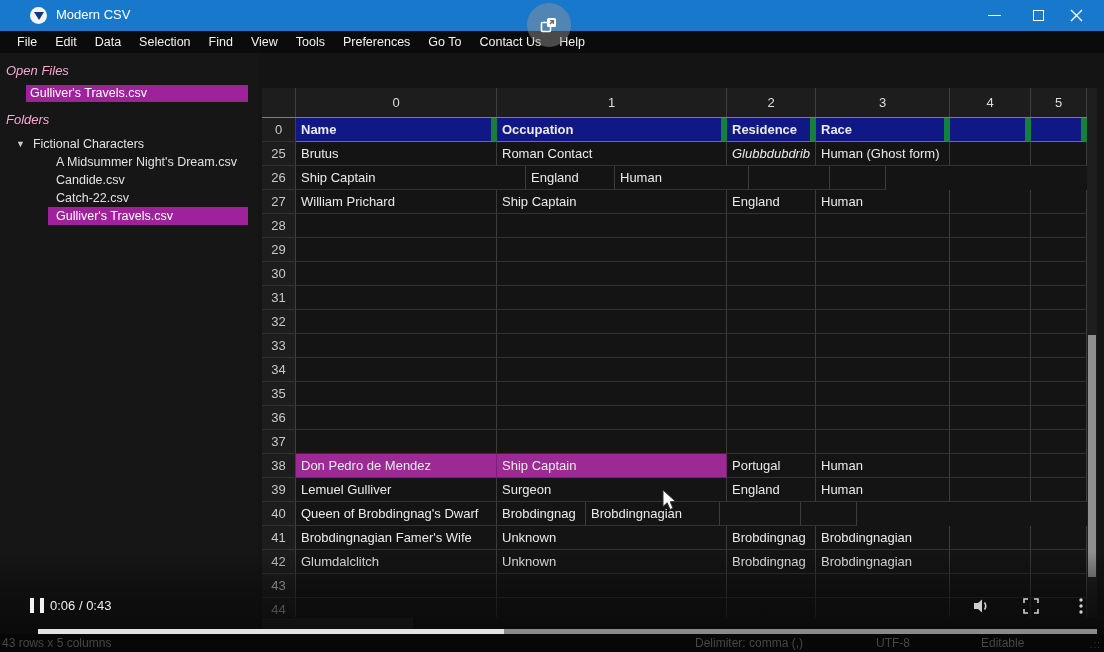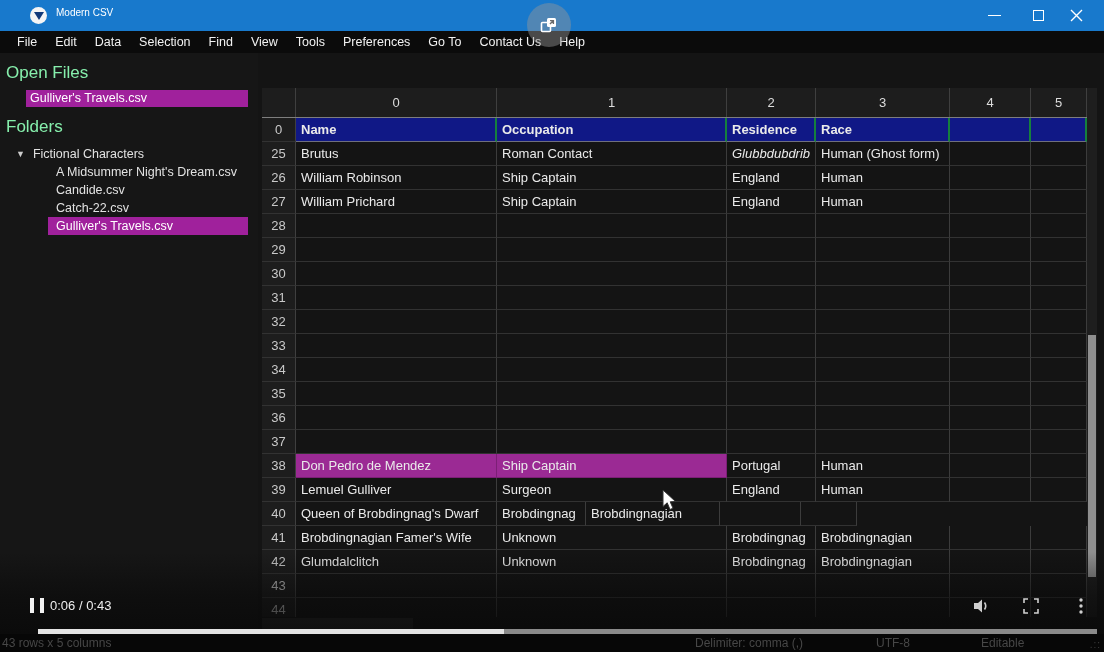--- a/index.html
+++ b/index.html
@@ -3,33 +3,33 @@
 <meta charset="utf-8">
 <style>
   html,body{margin:0;padding:0;background:#000;}
   *{box-sizing:border-box;font-family:"Liberation Sans",sans-serif;}
   #app{position:relative;width:1104px;height:652px;background:#131313;overflow:hidden;}
 
   
   .titlebar{position:absolute;left:0;top:0;width:1104px;height:31px;background:#1879cc;display:flex;align-items:center;}
   .app-logo{position:absolute;left:30px;top:7px;width:17px;height:17px;border-radius:50%;background:#f5f5f5;display:flex;align-items:center;justify-content:center;}
   .app-logo .tri{width:0;height:0;border-left:5px solid transparent;border-right:5px solid transparent;border-top:8px solid #123a7a;}
-  .app-title{position:absolute;left:56px;top:7px;color:#ffffff;font-size:10px;}
+  .app-title{position:absolute;left:56px;top:7px;color:#ffffff;font-size:13px;}
   .win-btn{position:absolute;top:0;width:44px;height:31px;display:flex;align-items:center;justify-content:center;}
   .win-min{right:88px}.win-max{right:44px}.win-close{right:6px}
   .glyph-min{width:13px;height:0;border-top:1.5px solid #fff;}
   .glyph-max{width:11px;height:11px;border:1.5px solid #fff;}
 
   
   .menubar{position:absolute;left:0;top:31px;width:1104px;height:22px;background:#0b0b0b;display:flex;align-items:center;padding-left:8px;}
   .menu-item{color:#f2f2f2;font-size:12.5px;padding:0 9px;white-space:nowrap;}
 
   
   .sidebar{position:absolute;left:0;top:53px;width:258px;height:581px;background:#161616;}
-  .side-heading{color:#86efac;font-size:17px;padding:10px 0 4px 6px;}
+  .side-heading{color:#f9a8d4;font-size:13px;padding:10px 0 4px 6px;font-style:italic;}
   .openfile-item{margin:3px 0 0 26px;width:222px;height:17px;line-height:17px;font-size:12.5px;color:#111;padding-left:4px;}
   .openfile-item.hl{background:#a0219c;color:#fff;}
   .tree-root{display:flex;align-items:center;margin:6px 0 2px 16px;color:#e2e2e2;font-size:12.5px;}
   .tree-arrow{font-size:9px;color:#cccccc;margin-right:8px;}
   .tree-child{margin-left:52px;width:200px;height:18px;line-height:18px;font-size:12.5px;color:#e2e2e2;padding-left:4px;}
   .tree-child.hl{background:#a0219c;color:#fff;margin-left:48px;padding-left:8px;}
 
   
   .main{position:absolute;left:258px;top:53px;width:846px;height:581px;background:#141414;}
   .tabbar{position:absolute;left:0;top:0;width:846px;height:32px;background:#101010;border-bottom:1px solid #262626;}
@@ -37,21 +37,21 @@
   .tab-close{margin-left:9px;display:flex;align-items:center;}
 
   
   .grid{position:absolute;left:4px;top:35px;width:825px;height:529px;overflow:hidden;background:#141414;}
   .g-colhdr{display:flex;height:30px;border-bottom:1px solid #7e7e7e;}
   .g-corner{width:34px;background:#1d1d1d;border-right:1px solid #3f3f3f;}
   .g-col{background:#1d1d1d;color:#dddddd;font-size:13px;display:flex;align-items:center;justify-content:center;border-right:1px solid #3f3f3f;}
   .g-row{display:flex;height:24px;}
   .g-num{width:34px;background:#1d1d1d;color:#c9c9c9;font-size:13px;display:flex;align-items:center;justify-content:center;border-right:1px solid #3f3f3f;border-bottom:1px solid #323232;}
   .g-cell{color:#eaeaea;font-size:13px;line-height:23px;padding-left:5px;white-space:nowrap;overflow:hidden;border-right:1px solid #3c3c3c;border-bottom:1px solid #323232;background:#141414;}
-  .g-row.hdr .g-cell{background:#101886;font-weight:bold;border-bottom:1px solid #6f6f7e;border-right:2px solid #15803d;}
+  .g-row.hdr .g-cell{background:#101886;font-weight:bold;border-bottom:1px solid #6f6f7e;border-right:6px solid #15803d;}
   .g-cell.sel{background:#9b2a94;border-right:1px solid #7c1f76;border-bottom:1px solid #7c1f76;}
 
   
   .vscroll{position:absolute;left:829px;top:35px;width:10px;height:529px;background:#1e1e1e;}
   .vscroll .thumb{position:absolute;left:1px;top:247px;width:8px;height:242px;background:#8f8f8f;}
   .hscroll{position:absolute;left:4px;top:564px;width:835px;height:13px;background:#141414;}
   .hscroll .thumb{position:absolute;left:0;top:1px;width:151px;height:11px;background:#292929;}
 
   
   .statusbar{position:absolute;left:0;top:634px;width:1104px;height:18px;background:#070707;color:#474747;font-size:12px;}
@@ -153,21 +153,20 @@
           <div class="g-num">25</div>
           <div class="g-cell" style="width: 201px;">Brutus</div>
           <div class="g-cell" style="width: 230px;">Roman Contact</div>
           <div class="g-cell" style="width: 89px; font-style: italic;">Glubbdubdrib</div>
           <div class="g-cell" style="width: 134px;">Human (Ghost form)</div>
           <div class="g-cell" style="width: 81px;"></div>
           <div class="g-cell" style="width: 56px;"></div>
         </div>
         <div class="g-row">
           <div class="g-num">26</div>
-          <div class="g-cell" style="width: 201px;">William Robinson</div>
           <div class="g-cell" style="width: 230px;">Ship Captain</div>
           <div class="g-cell" style="width: 89px;">England</div>
           <div class="g-cell" style="width: 134px;">Human</div>
           <div class="g-cell" style="width: 81px;"></div>
           <div class="g-cell" style="width: 56px;"></div>
         </div>
         <div class="g-row">
           <div class="g-num">27</div>
           <div class="g-cell" style="width: 201px;">William Prichard</div>
           <div class="g-cell" style="width: 230px;">Ship Captain</div>

